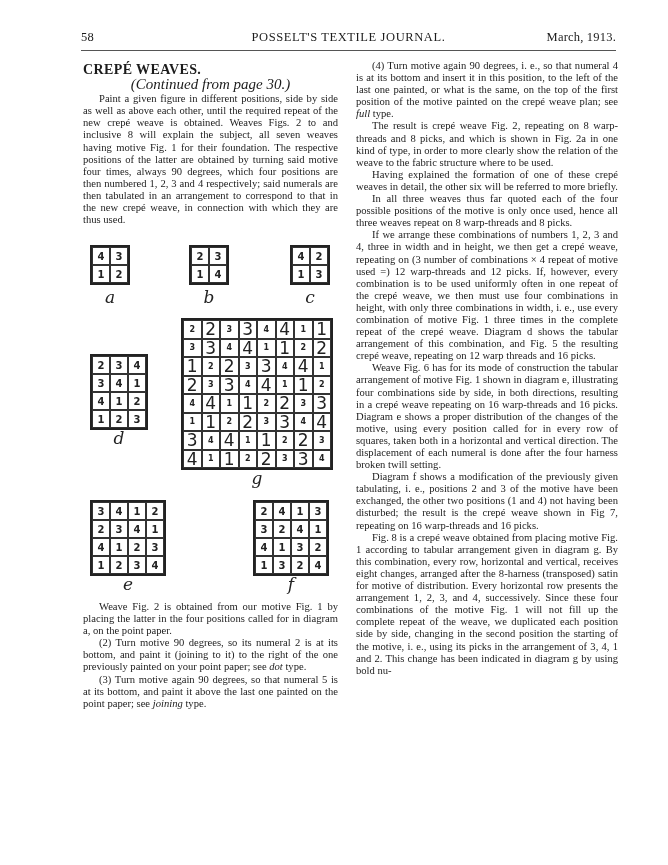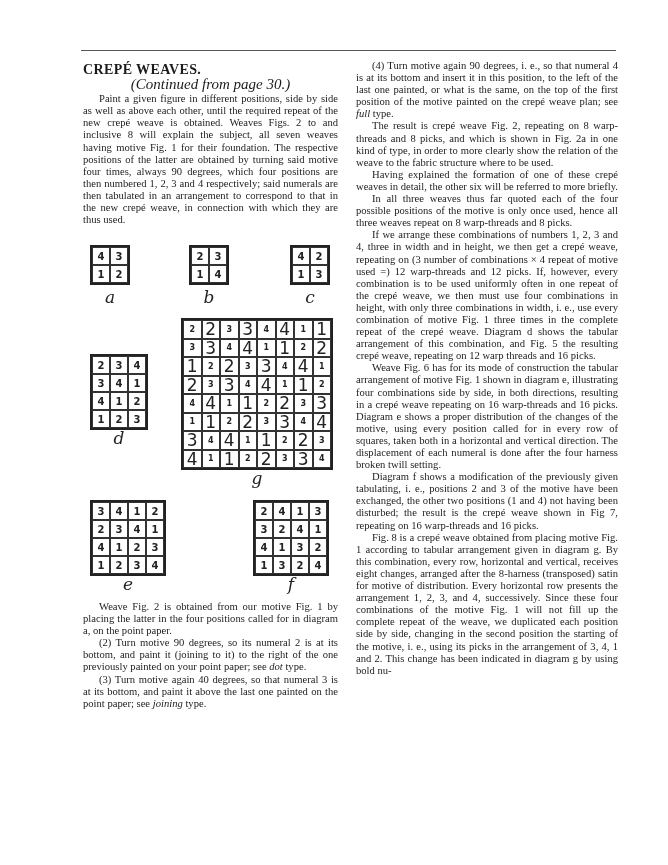--- a/index.html
+++ b/index.html
@@ -47,20 +47,25 @@
   .dlabel {
     position: absolute; font-family: "DejaVu Serif", serif; font-style: italic;
     font-size: 17px; color: #222; text-align: center; width: 30px;
   }
 </style>
 </head>
 <body>
 
 <div class="page">
 
+  <div class="header">
+    <span class="pnum">58</span>
+    <span class="title">POSSELT'S TEXTILE JOURNAL.</span>
+    <span class="date">March, 1913.</span>
+  </div>
   <div class="rule"></div>
 
   <div class="col col-left">
     <div class="art-title">CREPÉ WEAVES.</div>
     <div class="art-sub">(Continued from page 30.)</div>
     <p>Paint a given figure in different positions, side by side as well as above each other, until the required repeat of the new crepé weave is obtained. Weaves Figs. 2 to and inclusive 8 will explain the subject, all seven weaves having motive Fig. 1 for their foundation. The respective positions of the latter are obtained by turning said motive four times, always 90 degrees, which four positions are then numbered 1, 2, 3 and 4 respectively; said numerals are then tabulated in an arrangement to correspond to that in the new crepé weave, in connection with which they are thus used.</p>
   </div>
 
   <div id="diagrams">
       <div class="grid" style="left: 90px; top: 245px; grid-template-columns: repeat(2, 18px); grid-template-rows: repeat(2, 18px);">
@@ -202,21 +207,21 @@
         <div class="cell small">3</div>
         <div class="cell big">3</div>
         <div class="cell small">4</div>
       </div>
       <div class="dlabel" style="left: 242px; top: 468px;">g</div>
     </div>
 
   <div class="col col-left" style="top:601px;">
     <p>Weave Fig. 2 is obtained from our motive Fig. 1 by placing the latter in the four positions called for in diagram a, on the point paper.</p>
     <p><span>(2) Turn motive 90 degrees, so its numeral 2 is at its bottom, and paint it (joining to it) to the right of the one previously painted on your point paper; see </span><i>dot</i><span> type.</span></p>
-    <p><span>(3) Turn motive again 40 degrees, so that numeral 3 is at its bottom, and paint it above the last one painted on the point paper; see </span><i>joining</i><span> type.</span></p>
+    <p><span>(3) Turn motive again 90 degrees, so that numeral 5 is at its bottom, and paint it above the last one painted on the point paper; see </span><i>joining</i><span> type.</span></p>
   </div>
 
   <div class="col col-right">
     <p><span>(4) Turn motive again 90 degrees, i. e., so that numeral 4 is at its bottom and insert it in this position, to the left of the last one painted, or what is the same, on the top of the first position of the motive painted on the crepé weave plan; see </span><i>full</i><span> type.</span></p>
     <p>The result is crepé weave Fig. 2, repeating on 8 warp-threads and 8 picks, and which is shown in Fig. 2a in one kind of type, in order to more clearly show the relation of the weave to the fabric structure where to be used.</p>
     <p>Having explained the formation of one of these crepé weaves in detail, the other six will be referred to more briefly.</p>
     <p>In all three weaves thus far quoted each of the four possible positions of the motive is only once used, hence all three weaves repeat on 8 warp-threads and 8 picks.</p>
     <p>If we arrange these combinations of numbers 1, 2, 3 and 4, three in width and in height, we then get a crepé weave, repeating on (3 number of combinations × 4 repeat of motive used =) 12 warp-threads and 12 picks. If, however, every combination is to be used uniformly often in one repeat of the crepé weave, we then must use four combinations in height, with only three combinations in width, i. e., use every combination of motive Fig. 1 three times in the complete repeat of the crepé weave. Diagram d shows the tabular arrangement of this combination, and Fig. 5 the resulting crepé weave, repeating on 12 warp threads and 16 picks.</p>
     <p>Weave Fig. 6 has for its mode of construction the tabular arrangement of motive Fig. 1 shown in diagram e, illustrating four combinations side by side, in both directions, resulting in a crepé weave repeating on 16 warp-threads and 16 picks. Diagram e shows a proper distribution of the changes of the motive, using every position called for in every row of squares, taken both in a horizontal and vertical direction. The displacement of each numeral is done after the four harness broken twill setting.</p>
     <p>Diagram f shows a modification of the previously given tabulating, i. e., positions 2 and 3 of the motive have been exchanged, the other two positions (1 and 4) not having been disturbed; the result is the crepé weave shown in Fig 7, repeating on 16 warp-threads and 16 picks.</p>

